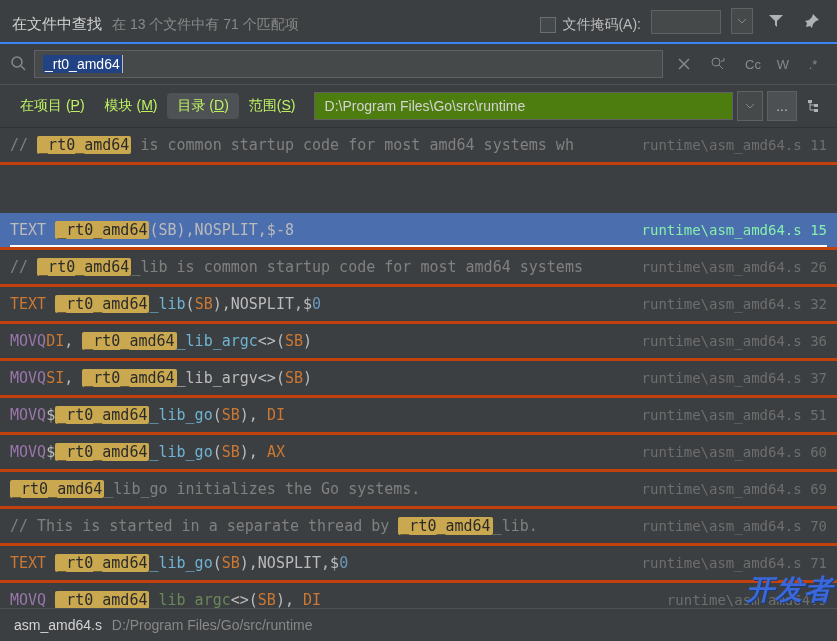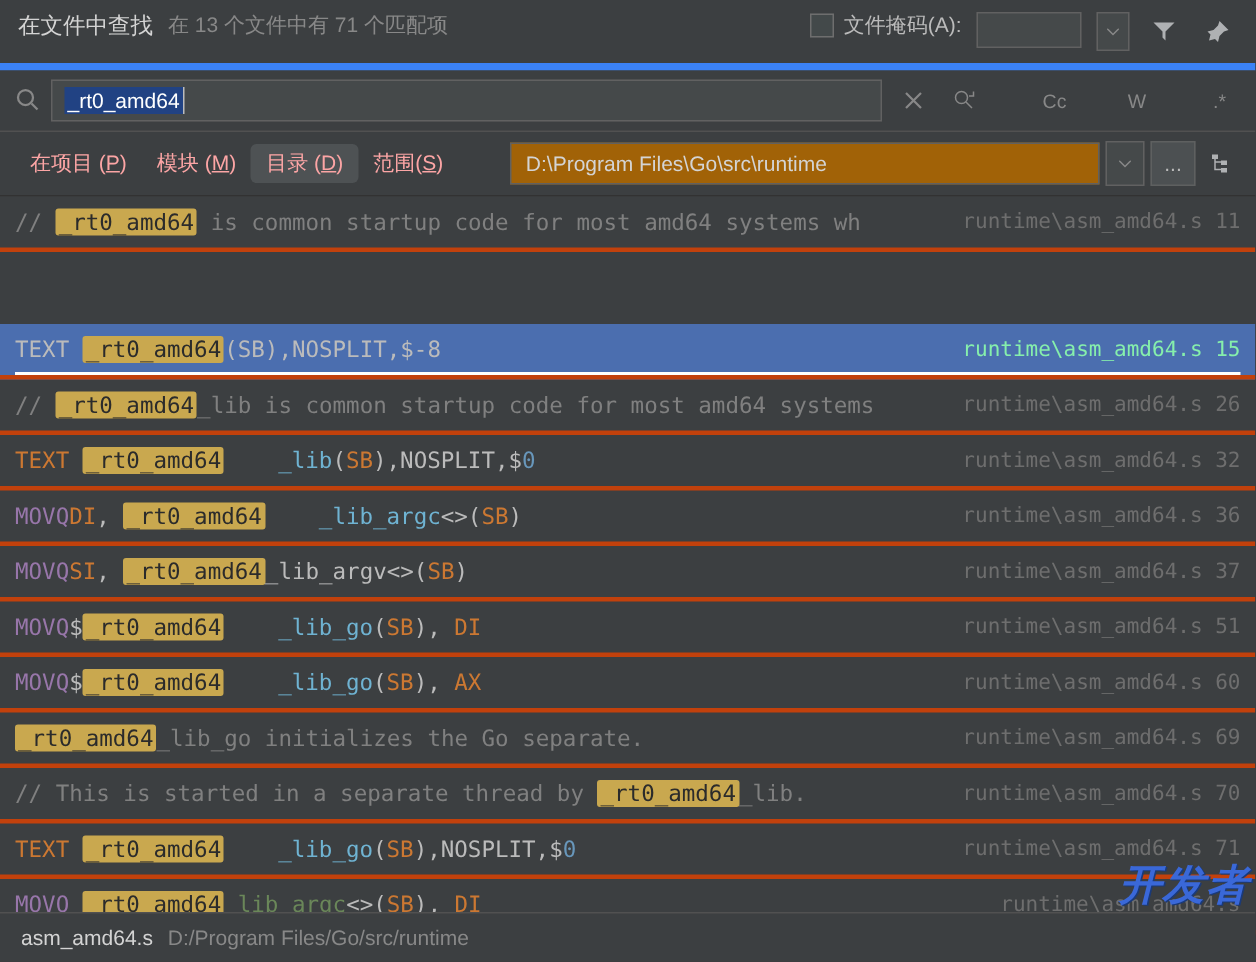--- a/index.html
+++ b/index.html
@@ -8,24 +8,24 @@
   background: #3c3f41;
   color: #bbbbbb;
   font-size: 14px;
   width: 837px;
   height: 641px;
   overflow: hidden;
   position: relative;
 }
 .header {
   display: flex;
-  align-items: flex-start;
+  align-items: flex-end;
   padding: 8px 12px;
   background: #3c3f41;
-  border-bottom: 5px solid #3b82f6;
+  border-bottom: 2px solid #3b82f6;
   gap: 10px;
 }
 .title { color: #d4d4d4; font-size: 15px; }
 .count-text { color: #888; font-size: 14px; }
 .spacer { flex: 1; }
 .checkbox-wrap { display: flex; align-items: center; gap: 6px; }
 .checkbox {
   width: 16px; height: 16px;
   border: 1px solid #6e6e6e;
   background: #43494a;
@@ -74,48 +74,47 @@
   background: #bbbbbb;
   animation: blink 1s infinite;
 }
 @keyframes blink { 50% { opacity: 0; } }
 .opts { display: flex; gap: 2px; }
 .opt-btn {
   width: 28px; height: 26px;
   display: flex; align-items: center; justify-content: center;
   color: #888; font-size: 13px;
   cursor: pointer;
-  margin-left: 25px;
 }
 
 .scope-row {
   display: flex; align-items: center;
   padding: 6px 10px;
   background: #3c3f41;
   border-bottom: 1px solid #323232;
   gap: 4px;
 }
 .scope-tab {
   padding: 4px 10px;
-  color: #fca5a5;
+  color: #bef264;
   cursor: pointer;
   font-size: 14px;
 }
 .scope-tab.active {
   background: #4e5254;
   border-radius: 4px;
 }
 .u { text-decoration: underline; }
 .path-box {
   flex: 1;
-  background: #a16207;
+  background: #4d7c0f;
   border: 1px solid #616161;
   padding: 5px 10px;
   color: #d4d4d4;
-  margin-left: 30px;
+  margin-left: 4px;
 }
 .path-dd {
   width: 26px; height: 30px;
   background: #45494a;
   border: 1px solid #616161;
   display: flex; align-items: center; justify-content: center;
 }
 .path-browse {
   width: 30px; height: 30px;
   background: #4c5052;
@@ -155,21 +154,21 @@
 .hlt {
   background: #c9a84f;
   color: #2b2b2b;
   border-radius: 2px;
   padding: 0 2px;
 }
 .c-comment { color: #808080; }
 .c-keyword { color: #cc7832; }
 .c-inst { color: #9876aa; }
 .c-reg { color: #cc7832; }
-.c-func { color: #6fb3d2; padding-left: 36px; }
+.c-func { color: #6fb3d2; }
 .c-func2 { color: #6a8759; }
 .c-num { color: #6897bb; }
 .c-plain { color: #bbbbbb; }
 .file-info {
   margin-left: auto;
   color: #6e6e6e;
   font-size: 14px;
 }
 .footer {
   position: absolute;
@@ -307,21 +306,21 @@
     </div>
     <div class="result-row">
       <span><span class="c-inst">MOVQ</span><span class="c-plain">$</span><span class="hlt">_rt0_amd64</span><span class="c-func">_lib_go</span><span class="c-plain">(</span><span class="c-reg">SB</span><span class="c-plain">), </span><span class="c-reg">DI</span></span>
       <span class="file-info">runtime\asm_amd64.s 51</span>
     </div>
     <div class="result-row">
       <span><span class="c-inst">MOVQ</span><span class="c-plain">$</span><span class="hlt">_rt0_amd64</span><span class="c-func">_lib_go</span><span class="c-plain">(</span><span class="c-reg">SB</span><span class="c-plain">), </span><span class="c-reg">AX</span></span>
       <span class="file-info">runtime\asm_amd64.s 60</span>
     </div>
     <div class="result-row">
-      <span><span class="hlt">_rt0_amd64</span><span class="c-comment">_lib_go initializes the Go separate.</span></span>
+      <span><span class="hlt">_rt0_amd64</span><span class="c-comment">_lib_go initializes the Go systems.</span></span>
       <span class="file-info">runtime\asm_amd64.s 69</span>
     </div>
     <div class="result-row">
       <span><span class="c-comment">// This is started in a separate thread by </span><span class="hlt">_rt0_amd64</span><span class="c-comment">_lib.</span></span>
       <span class="file-info">runtime\asm_amd64.s 70</span>
     </div>
     <div class="result-row">
       <span><span class="c-keyword">TEXT </span><span class="hlt">_rt0_amd64</span><span class="c-func">_lib_go</span><span class="c-plain">(</span><span class="c-reg">SB</span><span class="c-plain">),NOSPLIT,$</span><span class="c-num">0</span></span>
       <span class="file-info">runtime\asm_amd64.s 71</span>
     </div>

